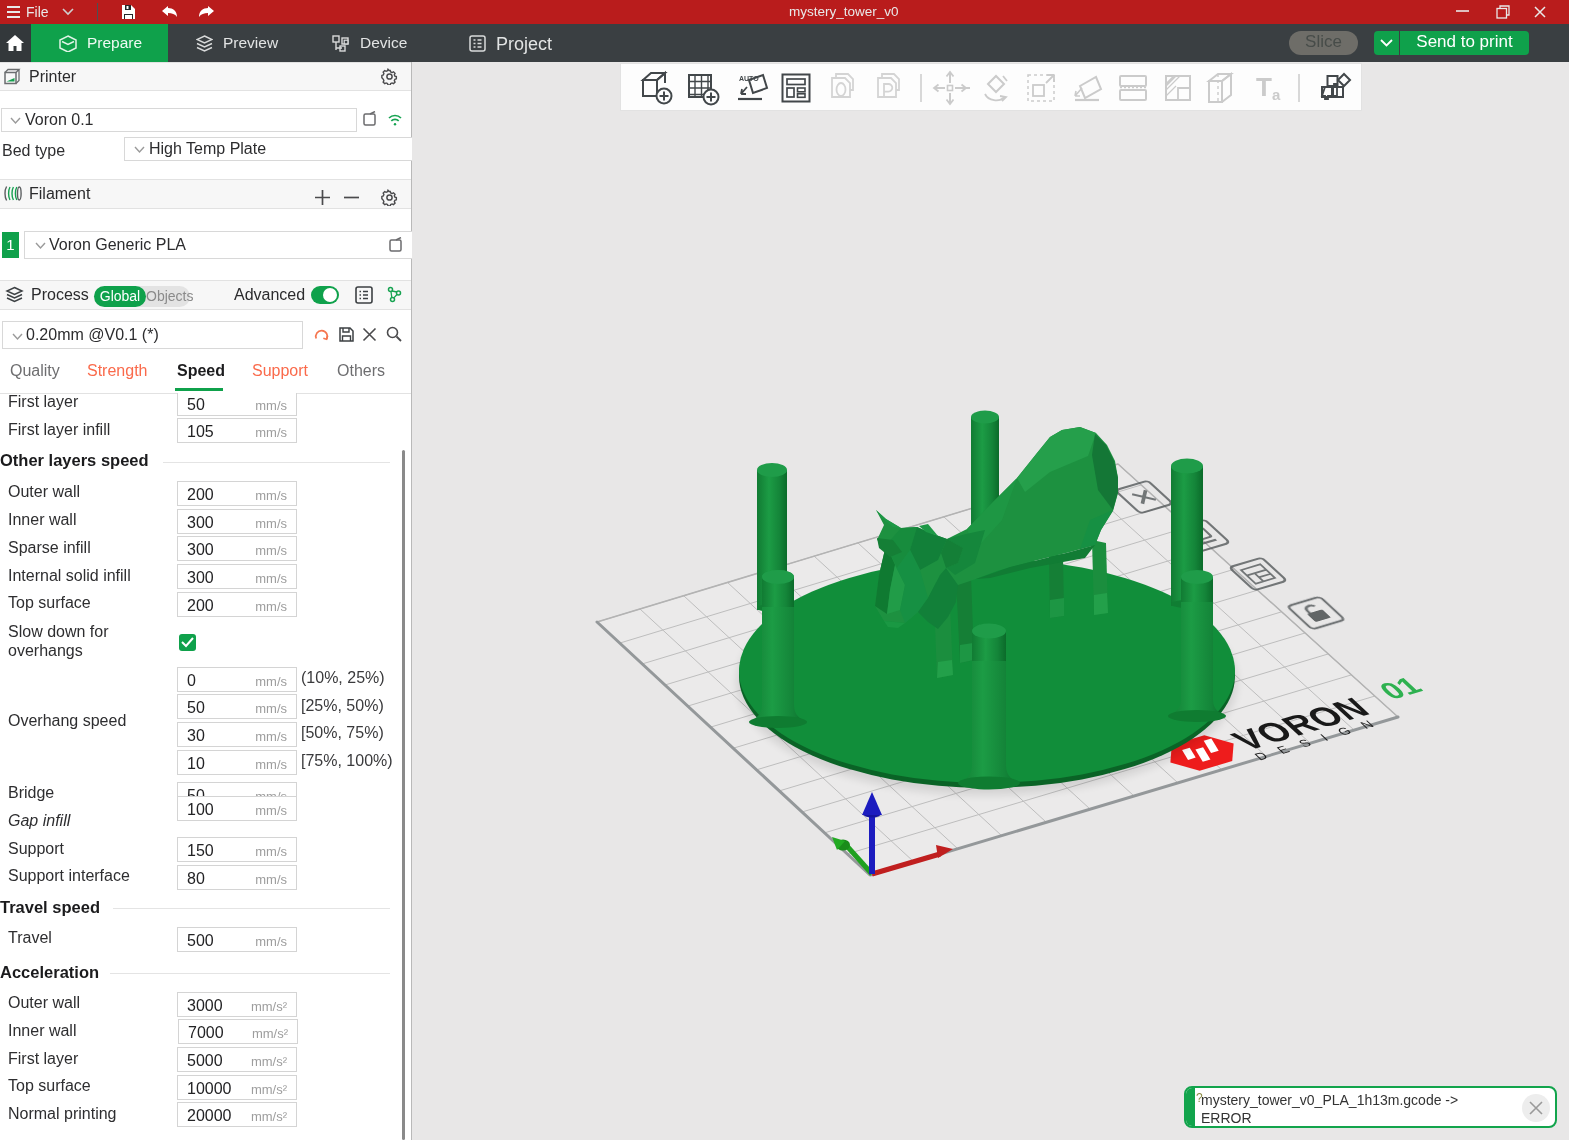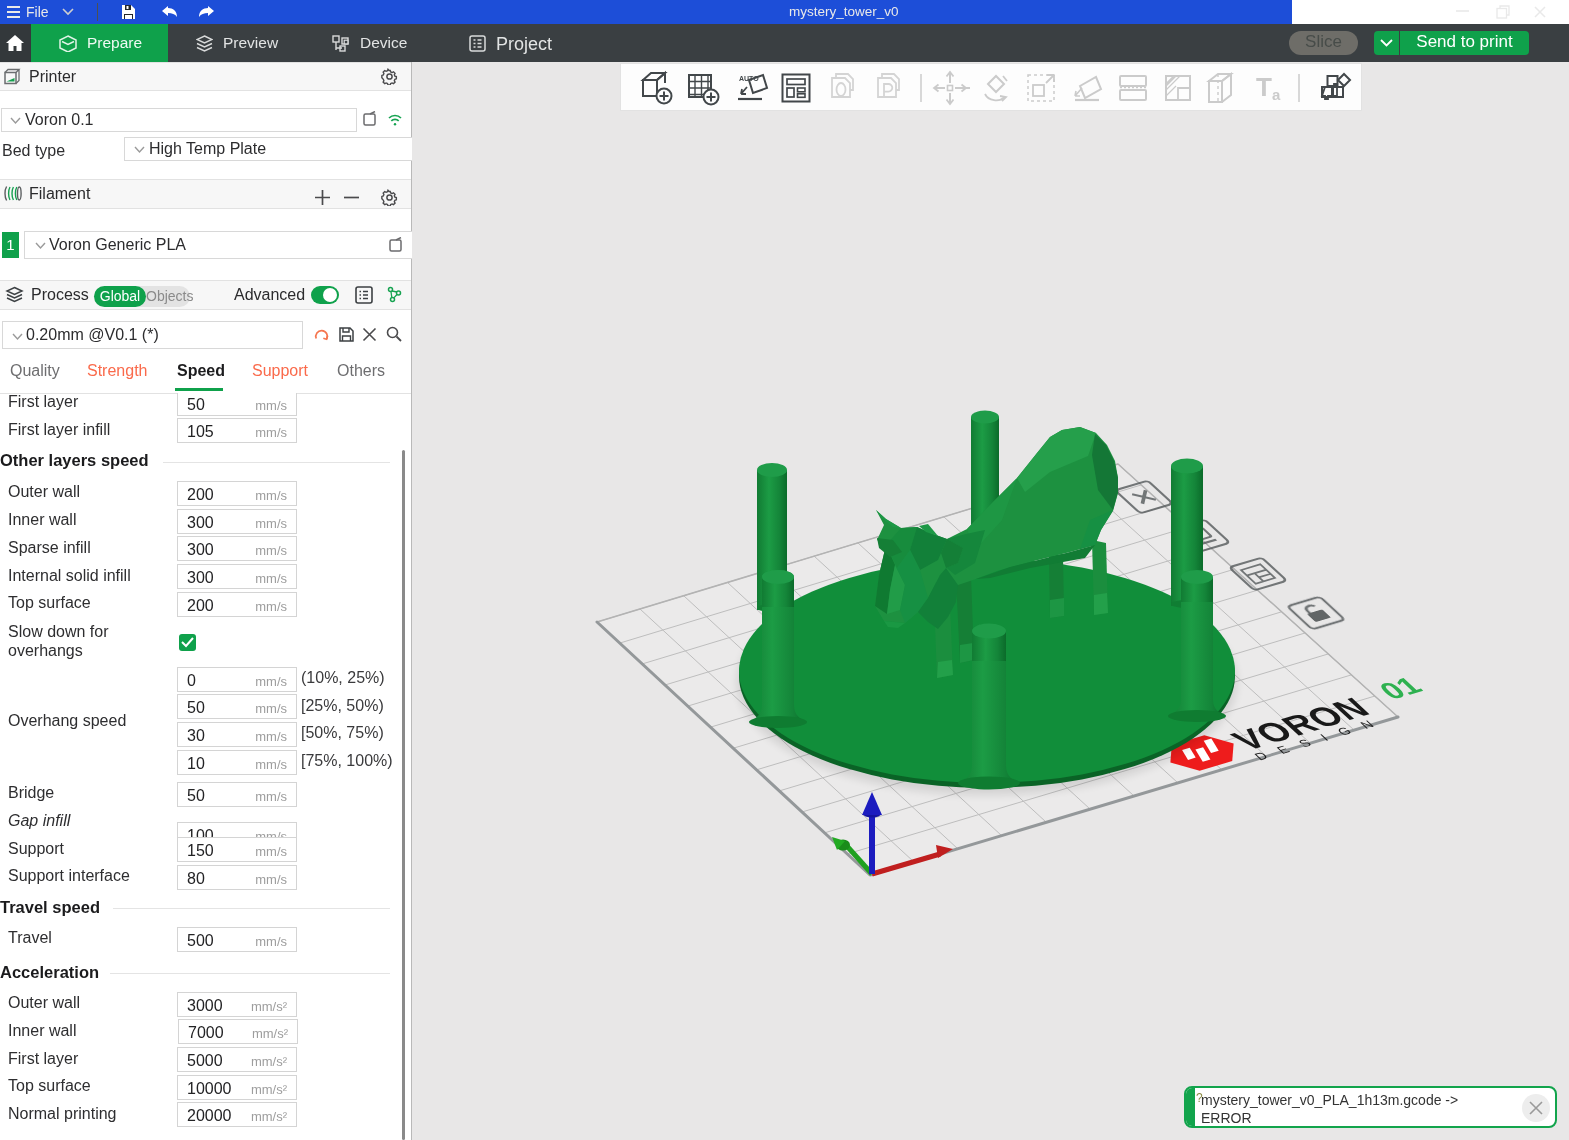--- a/index.html
+++ b/index.html
@@ -1,18 +1,18 @@
 <!DOCTYPE html>
 <html><head>
 <meta charset="utf-8">
 <style>
 * { margin:0; padding:0; box-sizing:border-box; }
 html,body { width:1569px; height:1140px; overflow:hidden; font-family:"Liberation Sans", sans-serif; }
 .abs { position:absolute; }
-#titlebar { position:absolute; left:0; top:0; width:1292px; height:24px; background:#1d4ed8; color:#e9e9e9; }
+#titlebar { position:absolute; left:0; top:0; width:1569px; height:24px; background:#b91c1c; color:#e9e9e9; }
 #tabbar { position:absolute; left:0; top:24px; width:1569px; height:38px; background:#3a3f42; }
 #sidebar { position:absolute; left:0; top:62px; width:412px; height:1078px; background:#ffffff; border-right:1px solid #b9b9b9; }
 #viewport { position:absolute; left:412px; top:62px; width:1157px; height:1078px; background:#e8e7e7; }
 .hdr { position:absolute; left:0; width:411px; background:#f7f7f7; border-top:1px solid #e2e2e2; border-bottom:1px solid #e2e2e2; }
 .combo { position:absolute; background:#fff; border:1px solid #d8d8d8; color:#2c2c2e; font-size:16px; }
 .lbl { position:absolute; color:#2e2e30; font-size:16px; white-space:nowrap; }
 .vbox { position:absolute; width:120px; height:25px; border:1px solid #d4d4d4; background:#fff; }
 .vbox .num { position:absolute; left:9px; top:4px; font-size:16px; color:#232325; }
 .vbox .unit { position:absolute; right:9px; top:6px; font-size:13px; color:#9d9d9d; }
 .ghdr { position:absolute; left:0; font-size:16.5px; font-weight:bold; color:#1b1b1d; white-space:nowrap; }
@@ -287,21 +287,21 @@
         <span class="num">10</span>
         <span class="unit">mm/s</span>
       </div>
   <div class="rangelbl" style="top:359.1px;">[75%, 100%)</div>
   <div class="lbl" style="left:8px;top:391.1px;">Bridge</div>
   <div class="vbox" style="left:177px;top:388.6px;">
         <span class="num">50</span>
         <span class="unit">mm/s</span>
       </div>
   <div class="lbl" style="left:8px;top:418.8px;font-style:italic;">Gap infill</div>
-  <div class="vbox" style="left:177px;top:429px;">
+  <div class="vbox" style="left:177px;top:403px;">
         <span class="num">100</span>
         <span class="unit">mm/s</span>
       </div>
   <div class="lbl" style="left:8px;top:446.5px;">Support</div>
   <div class="vbox" style="left:177px;top:444px;">
         <span class="num">150</span>
         <span class="unit">mm/s</span>
       </div>
   <div class="lbl" style="left:8px;top:474.2px;">Support interface</div>
   <div class="vbox" style="left:177px;top:471.7px;">

